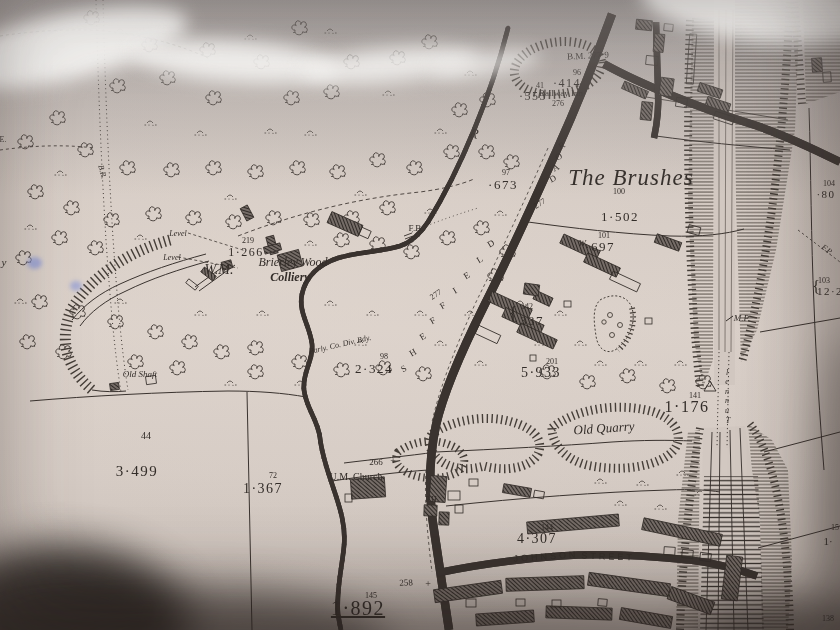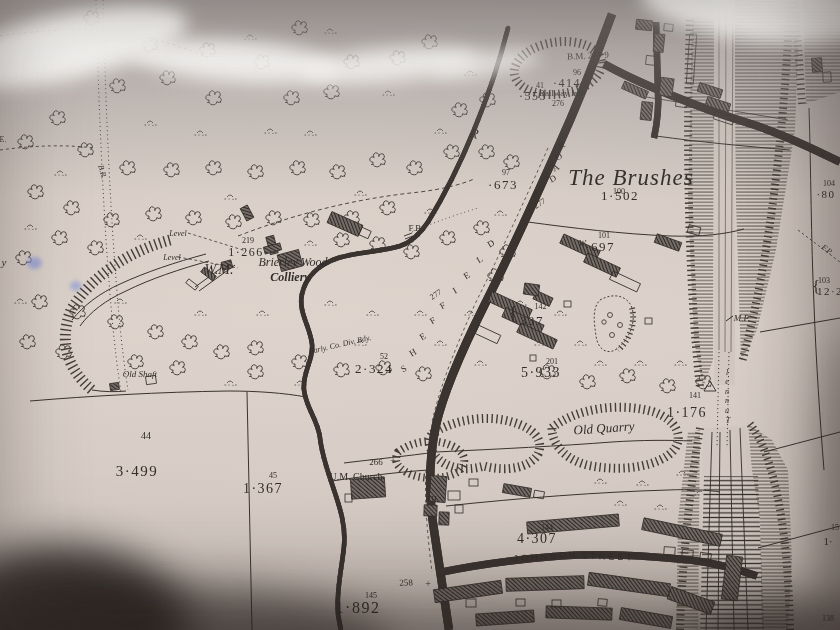--- a/index.html
+++ b/index.html
@@ -351,54 +351,54 @@
   <div id="labels">
       <div class="lbl" style="left: 588px; top: 56px; font-size: 9px; transform: translate(-50%, -50%) rotate(-3deg);">B.M. 277·9</div>
       <div class="lbl" style="left: 577px; top: 73px; font-size: 8px; transform: translate(-50%, -50%) rotate(0deg);">96</div>
       <div class="lbl ac" style="left: 567px; top: 83px; font-size: 12px; transform: translate(-50%, -50%) rotate(0deg);">·414</div>
       <div class="lbl" style="left: 540px; top: 86px; font-size: 8px; transform: translate(-50%, -50%) rotate(0deg);">41</div>
       <div class="lbl ac" style="left: 533px; top: 96px; font-size: 12px; transform: translate(-50%, -50%) rotate(0deg);">·553</div>
       <div class="lbl" style="left: 561px; top: 93px; font-size: 9px; transform: translate(-50%, -50%) rotate(0deg);">Railway Inn</div>
       <div class="lbl" style="left: 558px; top: 104px; font-size: 8px; transform: translate(-50%, -50%) rotate(0deg);">276</div>
       <div class="lbl it" style="left: 631px; top: 177px; font-size: 23px; letter-spacing: 1px; transform: translate(-50%, -50%) rotate(0deg);">The Brushes</div>
       <div class="lbl" style="left: 619px; top: 192px; font-size: 8px; transform: translate(-50%, -50%) rotate(0deg);">100</div>
-      <div class="lbl ac" style="left: 620px; top: 195px; font-size: 13px; transform: translate(-50%, -50%) rotate(0deg);">1·502</div>
+      <div class="lbl ac" style="left: 620px; top: 216px; font-size: 13px; transform: translate(-50%, -50%) rotate(0deg);">1·502</div>
       <div class="lbl" style="left: 506px; top: 173px; font-size: 8px; transform: translate(-50%, -50%) rotate(0deg);">97</div>
       <div class="lbl ac" style="left: 503px; top: 184px; font-size: 13px; transform: translate(-50%, -50%) rotate(0deg);">·673</div>
       <div class="lbl" style="left: 540px; top: 204px; font-size: 8px; transform: translate(-50%, -50%) rotate(-33deg);">277</div>
       <div class="lbl it" style="left: 474px; top: 134px; font-size: 14px; transform: translate(-50%, -50%) rotate(15deg);">R</div>
       <div class="lbl" style="left: 562px; top: 146px; font-size: 9px; transform: translate(-50%, -50%) rotate(-28deg);">R</div>
       <div class="lbl" style="left: 559px; top: 157px; font-size: 9px; transform: translate(-50%, -50%) rotate(-28deg);">O</div>
       <div class="lbl" style="left: 556px; top: 168px; font-size: 9px; transform: translate(-50%, -50%) rotate(-28deg);">A</div>
       <div class="lbl" style="left: 553px; top: 179px; font-size: 9px; transform: translate(-50%, -50%) rotate(-28deg);">D</div>
       <div class="lbl" style="left: 604px; top: 236px; font-size: 8px; transform: translate(-50%, -50%) rotate(0deg);">101</div>
       <div class="lbl it" style="left: 583px; top: 243px; font-size: 9px; transform: translate(-50%, -50%) rotate(0deg);">W.</div>
       <div class="lbl ac" style="left: 600px; top: 246px; font-size: 13px; transform: translate(-50%, -50%) rotate(0deg);">·697</div>
       <div class="lbl" style="left: 416px; top: 228px; font-size: 9px; transform: translate(-50%, -50%) rotate(0deg);">F.B.</div>
       <div class="lbl" style="left: 436px; top: 295px; font-size: 8px; transform: translate(-50%, -50%) rotate(-33deg);">277</div>
       <div class="lbl it" style="left: 340px; top: 345px; font-size: 8px; transform: translate(-50%, -50%) rotate(-13deg);">Parly. Co. Div. Bdy.</div>
-      <div class="lbl" style="left: 384px; top: 357px; font-size: 8px; transform: translate(-50%, -50%) rotate(0deg);">52</div>
+      <div class="lbl" style="left: 384px; top: 357px; font-size: 8px; transform: translate(-50%, -50%) rotate(0deg);">98</div>
       <div class="lbl ac" style="left: 374px; top: 368px; font-size: 13px; transform: translate(-50%, -50%) rotate(0deg);">2·324</div>
       <div class="lbl" style="left: 404px; top: 369px; font-size: 9px; transform: translate(-50%, -50%) rotate(-30deg);">S</div>
       <div class="lbl" style="left: 413px; top: 353px; font-size: 9px; transform: translate(-50%, -50%) rotate(-30deg);">H</div>
       <div class="lbl" style="left: 423px; top: 337px; font-size: 9px; transform: translate(-50%, -50%) rotate(-30deg);">E</div>
       <div class="lbl" style="left: 433px; top: 321px; font-size: 9px; transform: translate(-50%, -50%) rotate(-30deg);">F</div>
       <div class="lbl" style="left: 443px; top: 306px; font-size: 9px; transform: translate(-50%, -50%) rotate(-30deg);">F</div>
       <div class="lbl" style="left: 455px; top: 291px; font-size: 9px; transform: translate(-50%, -50%) rotate(-30deg);">I</div>
       <div class="lbl" style="left: 467px; top: 276px; font-size: 9px; transform: translate(-50%, -50%) rotate(-30deg);">E</div>
       <div class="lbl" style="left: 480px; top: 260px; font-size: 9px; transform: translate(-50%, -50%) rotate(-30deg);">L</div>
       <div class="lbl" style="left: 491px; top: 244px; font-size: 9px; transform: translate(-50%, -50%) rotate(-30deg);">D</div>
-      <div class="lbl" style="left: 527px; top: 307px; font-size: 8px; transform: translate(-50%, -50%) rotate(0deg); padding-left: 27px;">142</div>
+      <div class="lbl" style="left: 527px; top: 307px; font-size: 8px; transform: translate(-50%, -50%) rotate(0deg);">142</div>
       <div class="lbl" style="left: 513px; top: 313px; font-size: 18px; transform: translate(-50%, -50%) rotate(0deg);">{</div>
       <div class="lbl ac" style="left: 529px; top: 320px; font-size: 13px; transform: translate(-50%, -50%) rotate(0deg);">·337</div>
       <div class="lbl" style="left: 552px; top: 362px; font-size: 8px; transform: translate(-50%, -50%) rotate(0deg);">201</div>
       <div class="lbl ac" style="left: 541px; top: 373px; font-size: 14px; transform: translate(-50%, -50%) rotate(0deg);">5·933</div>
       <div class="lbl it" style="left: 604px; top: 428px; font-size: 13px; transform: translate(-50%, -50%) rotate(-4deg);">Old Quarry</div>
       <div class="lbl" style="left: 695px; top: 396px; font-size: 8px; transform: translate(-50%, -50%) rotate(0deg);">141</div>
-      <div class="lbl ac" style="left: 687px; top: 407px; font-size: 14px; transform: translate(-50%, -50%) rotate(0deg); margin-top: 6px;">1·176</div>
+      <div class="lbl ac" style="left: 687px; top: 407px; font-size: 16px; transform: translate(-50%, -50%) rotate(0deg);">1·176</div>
       <div class="lbl it" style="left: 742px; top: 318px; font-size: 9px; transform: translate(-50%, -50%) rotate(0deg);">M.P.</div>
       <div class="lbl" style="left: 824px; top: 281px; font-size: 8px; transform: translate(-50%, -50%) rotate(0deg);">103</div>
       <div class="lbl" style="left: 816px; top: 287px; font-size: 16px; transform: translate(-50%, -50%) rotate(0deg);">{</div>
       <div class="lbl ac" style="left: 830px; top: 291px; font-size: 11px; transform: translate(-50%, -50%) rotate(0deg);">12·2</div>
       <div class="lbl" style="left: 829px; top: 184px; font-size: 8px; transform: translate(-50%, -50%) rotate(0deg);">104</div>
       <div class="lbl ac" style="left: 826px; top: 194px; font-size: 11px; transform: translate(-50%, -50%) rotate(0deg);">·80</div>
       <div class="lbl it" style="left: 827px; top: 250px; font-size: 8px; transform: translate(-50%, -50%) rotate(35deg);">F.P.</div>
       <div class="lbl it" style="left: 728px; top: 421px; font-size: 8px; transform: translate(-50%, -50%) rotate(0deg);">T</div>
       <div class="lbl it" style="left: 727px; top: 411px; font-size: 8px; transform: translate(-50%, -50%) rotate(0deg);">u</div>
       <div class="lbl it" style="left: 727px; top: 401px; font-size: 8px; transform: translate(-50%, -50%) rotate(0deg);">n</div>
@@ -410,26 +410,26 @@
       <div class="lbl" style="left: 828px; top: 619px; font-size: 8px; transform: translate(-50%, -50%) rotate(0deg);">138</div>
       <div class="lbl" style="left: 356px; top: 477px; font-size: 10px; transform: translate(-50%, -50%) rotate(0deg);">U.M. Church</div>
       <div class="lbl" style="left: 376px; top: 462px; font-size: 9px; transform: translate(-50%, -50%) rotate(0deg);">266</div>
       <div class="lbl" style="left: 393px; top: 461px; font-size: 10px; transform: translate(-50%, -50%) rotate(0deg);">+</div>
       <div class="lbl" style="left: 432px; top: 500px; font-size: 8px; transform: translate(-50%, -50%) rotate(0deg);">P.H.</div>
       <div class="lbl sans" style="left: 546px; top: 557px; font-size: 9px; letter-spacing: 3px; transform: translate(-50%, -50%) rotate(-4deg);">JOHNSON</div>
       <div class="lbl sans" style="left: 608px; top: 557px; font-size: 9px; letter-spacing: 3px; transform: translate(-50%, -50%) rotate(2deg);">STREET</div>
       <div class="lbl" style="left: 547px; top: 528px; font-size: 8px; transform: translate(-50%, -50%) rotate(0deg);">144</div>
       <div class="lbl ac" style="left: 537px; top: 539px; font-size: 14px; transform: translate(-50%, -50%) rotate(0deg);">4·307</div>
       <div class="lbl" style="left: 371px; top: 596px; font-size: 8px; transform: translate(-50%, -50%) rotate(0deg);">145</div>
-      <div class="lbl ac" style="left: 358px; top: 608px; font-size: 16px; transform: translate(-50%, -50%) rotate(0deg);">1·892</div>
+      <div class="lbl ac" style="left: 358px; top: 608px; font-size: 20px; transform: translate(-50%, -50%) rotate(0deg); text-decoration: underline;">1·892</div>
       <div class="lbl" style="left: 406px; top: 583px; font-size: 9px; transform: translate(-50%, -50%) rotate(-3deg);">258</div>
       <div class="lbl" style="left: 428px; top: 584px; font-size: 10px; transform: translate(-50%, -50%) rotate(0deg);">+</div>
       <div class="lbl" style="left: 146px; top: 436px; font-size: 10px; transform: translate(-50%, -50%) rotate(0deg); text-align: right;">44</div>
       <div class="lbl ac" style="left: 137px; top: 471px; font-size: 15px; transform: translate(-50%, -50%) rotate(0deg);">3·499</div>
-      <div class="lbl" style="left: 273px; top: 476px; font-size: 8px; transform: translate(-50%, -50%) rotate(0deg);">45</div>
+      <div class="lbl" style="left: 273px; top: 476px; font-size: 8px; transform: translate(-50%, -50%) rotate(0deg);">72</div>
       <div class="lbl ac" style="left: 263px; top: 489px; font-size: 14px; transform: translate(-50%, -50%) rotate(0deg);">1·367</div>
       <div class="lbl it" style="left: 140px; top: 374px; font-size: 9px; transform: translate(-50%, -50%) rotate(0deg);">Old Shaft</div>
       <div class="lbl it" style="left: 178px; top: 234px; font-size: 8px; transform: translate(-50%, -50%) rotate(0deg);">Level</div>
       <div class="lbl it" style="left: 172px; top: 258px; font-size: 8px; transform: translate(-50%, -50%) rotate(0deg);">Level</div>
       <div class="lbl it" style="left: 219px; top: 270px; font-size: 14px; transform: translate(-50%, -50%) rotate(0deg);">W.M.</div>
       <div class="lbl" style="left: 248px; top: 241px; font-size: 8px; transform: translate(-50%, -50%) rotate(0deg);">219</div>
       <div class="lbl ac" style="left: 246px; top: 252px; font-size: 12px; transform: translate(-50%, -50%) rotate(0deg);">1·266</div>
       <div class="lbl it" style="left: 293px; top: 262px; font-size: 12px; transform: translate(-50%, -50%) rotate(0deg); font-style: italic;">Brierley Wood</div>
       <div class="lbl it" style="left: 290px; top: 277px; font-size: 12px; transform: translate(-50%, -50%) rotate(0deg); font-weight: bold;">Colliery</div>
       <div class="lbl it" style="left: 102px; top: 172px; font-size: 8px; transform: translate(-50%, -50%) rotate(75deg);">B.R.</div>

